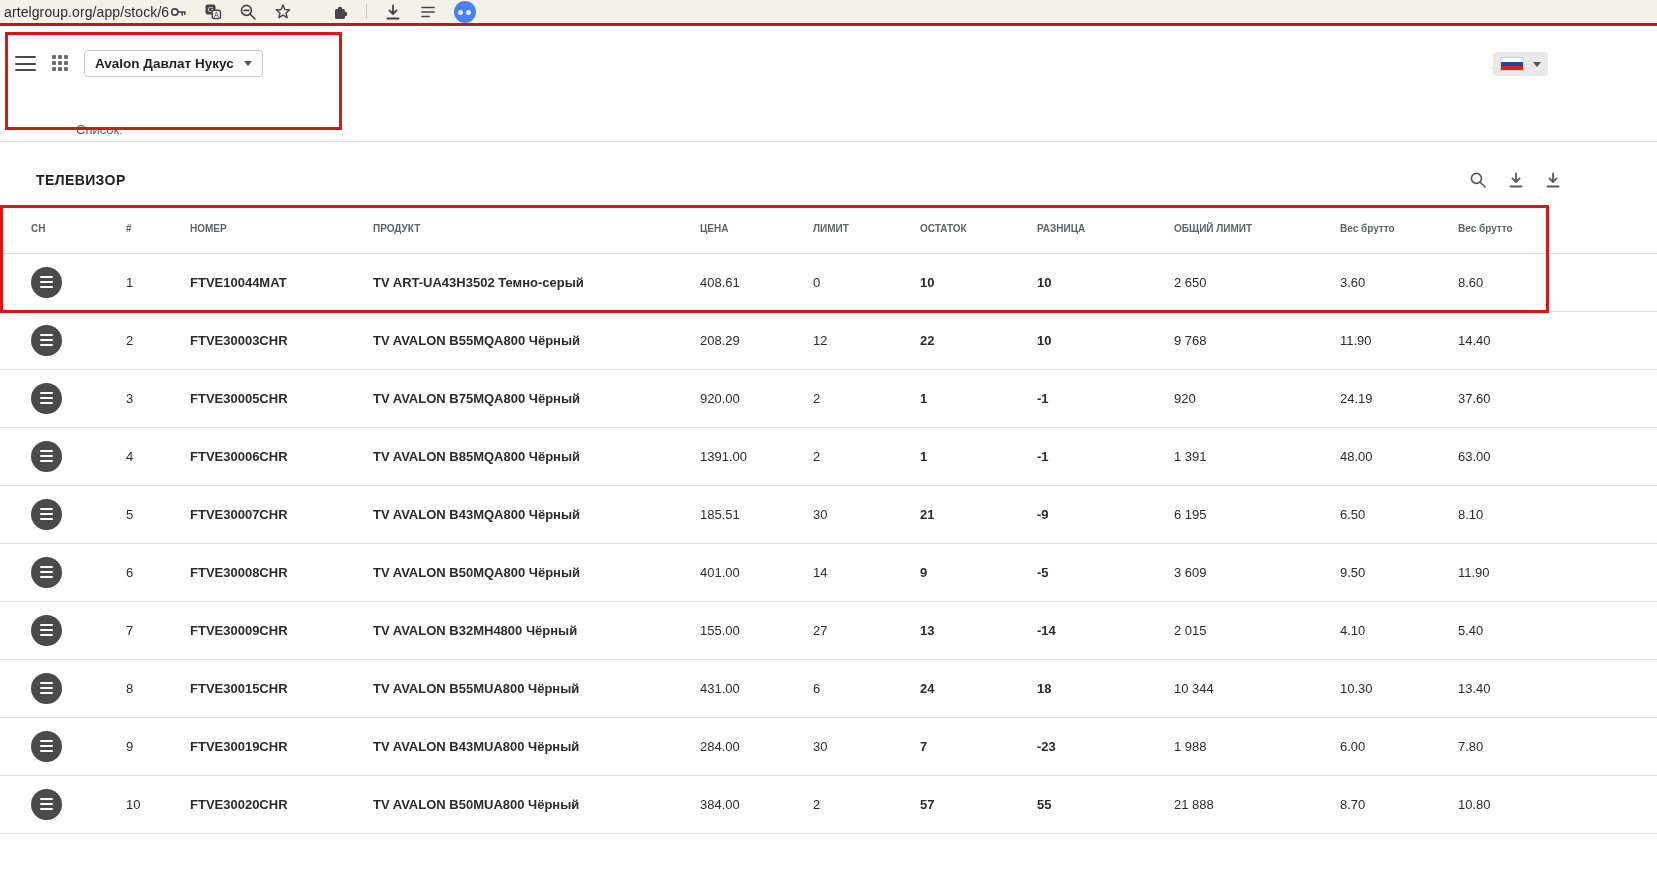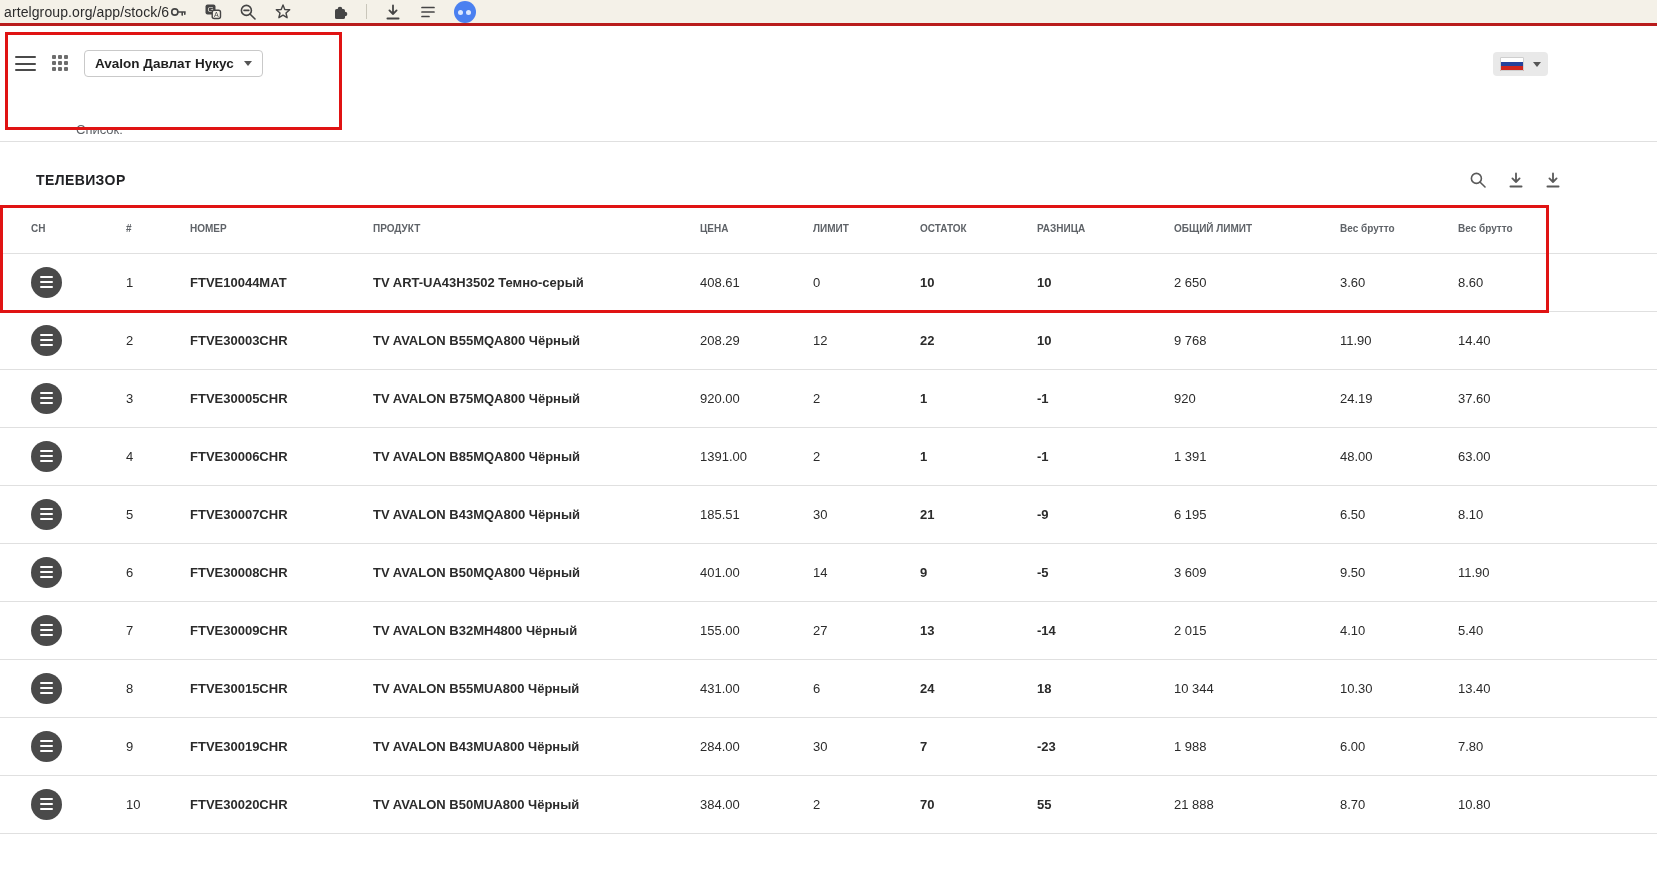--- a/index.html
+++ b/index.html
@@ -427,21 +427,21 @@
         <span></span>
             <span></span>
             <span></span>
       </button>
     </td>
     <td>10</td>
     <td class="c-strong">FTVE30020CHR</td>
     <td class="c-strong">TV AVALON B50MUA800 Чёрный</td>
     <td>384.00</td>
     <td>2</td>
-    <td class="c-state positive">70</td>
+    <td class="c-state positive">57</td>
     <td class="c-state positive">55</td>
     <td>21 888</td>
     <td>8.70</td>
     <td>10.80</td>
   </tr>
 </tbody>
 </table>
 
 <div class="annotation ann-1"></div>
 <div class="annotation ann-2"></div>

